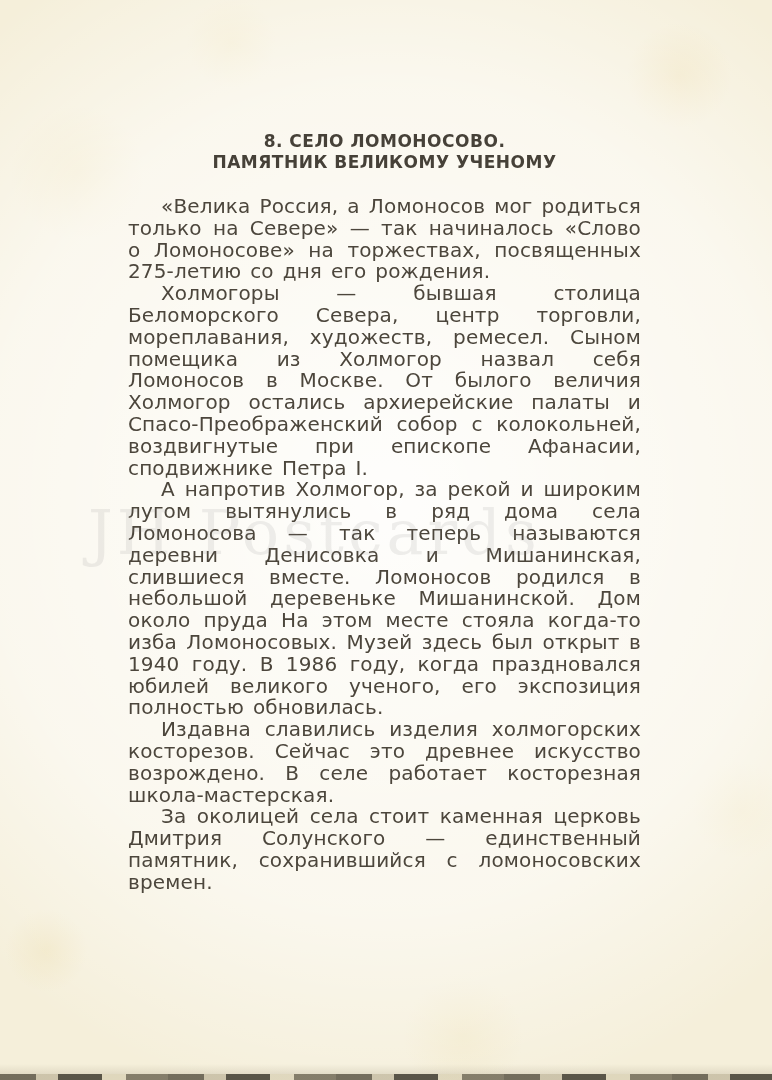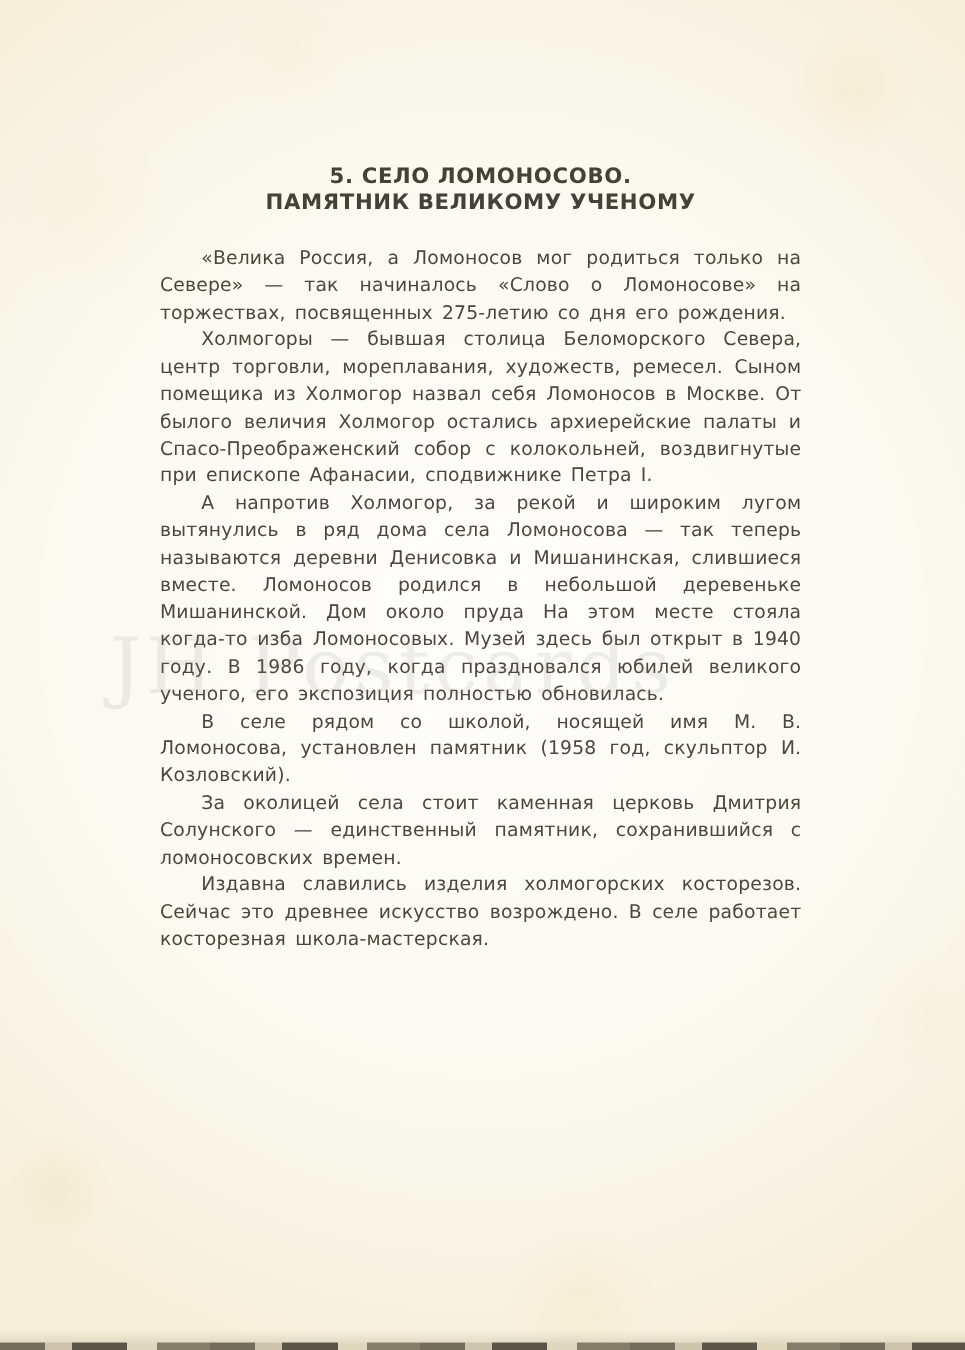--- a/index.html
+++ b/index.html
@@ -34,21 +34,21 @@
     font-size: 17px;
     line-height: 21px;
     font-weight: 700;
     text-align: center;
     letter-spacing: 0.5px;
     color: #464138;
   }
   .title-line { display: block; }
   .body-par {
     margin: 0;
-    font-size: 15px;
+    font-size: 20px;
     line-height: 21.8px;
     text-align: justify;
     text-indent: 33px;
     letter-spacing: 0.15px;
     word-spacing: 2.4px;
     color: #4c463c;
   }
   .watermark {
     position: absolute;
     left: 88px;
@@ -85,30 +85,29 @@
     background: linear-gradient(to top, rgba(140,130,104,0.18), rgba(140,130,104,0));
   }
 </style>
 </head>
 <body>
 
 <div class="page">
 
   <div class="content">
     <h1 class="title">
-      <span class="title-line">5. СЕЛО ЛОМОНОСОВО.</span>
+      <span class="title-line">8. СЕЛО ЛОМОНОСОВО.</span>
       <span class="title-line">ПАМЯТНИК ВЕЛИКОМУ УЧЕНОМУ</span>
     </h1>
 
     <p class="body-par">«Велика Россия, а Ломоносов мог родиться только на Севере» — так начиналось «Слово о Ломоносове» на торжествах, посвященных 275-летию со дня его рождения.</p>
     <p class="body-par">Холмогоры — бывшая столица Беломорского Севера, центр торговли, мореплавания, художеств, ремесел. Сыном помещика из Холмогор назвал себя Ломоносов в Москве. От былого величия Холмогор остались архиерейские палаты и Спасо-Преображенский собор с колокольней, воздвигнутые при епископе Афанасии, сподвижнике Петра I.</p>
     <p class="body-par">А напротив Холмогор, за рекой и широким лугом вытянулись в ряд дома села Ломоносова — так теперь называются деревни Денисовка и Мишанинская, слившиеся вместе. Ломоносов родился в небольшой деревеньке Мишанинской. Дом около пруда На этом месте стояла когда-то изба Ломоносовых. Музей здесь был открыт в 1940 году. В 1986 году, когда праздновался юбилей великого ученого, его экспозиция полностью обновилась.</p>
-    <p class="body-par">В селе рядом со школой, носящей имя М. В. Ломоносова, установлен памятник (1958 год, скульптор И. Козловский).</p>
+    <p class="body-par">Издавна славились изделия холмогорских косторезов. Сейчас это древнее искусство возрождено. В селе работает косторезная школа-мастерская.</p>
     <p class="body-par">За околицей села стоит каменная церковь Дмитрия Солунского — единственный памятник, сохранившийся с ломоносовских времен.</p>
-    <p class="body-par">Издавна славились изделия холмогорских косторезов. Сейчас это древнее искусство возрождено. В селе работает косторезная школа-мастерская.</p>
   </div>
 
   <div class="watermark">JH Postcards</div>
 
   <div class="bottom-fade"></div>
   <div class="bottom-edge"></div>
 
 </div>
 
 </body></html>

